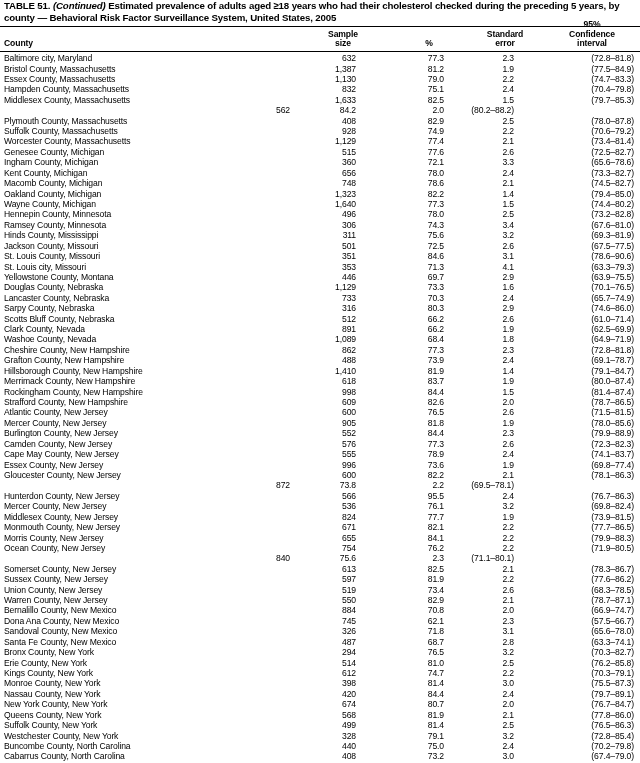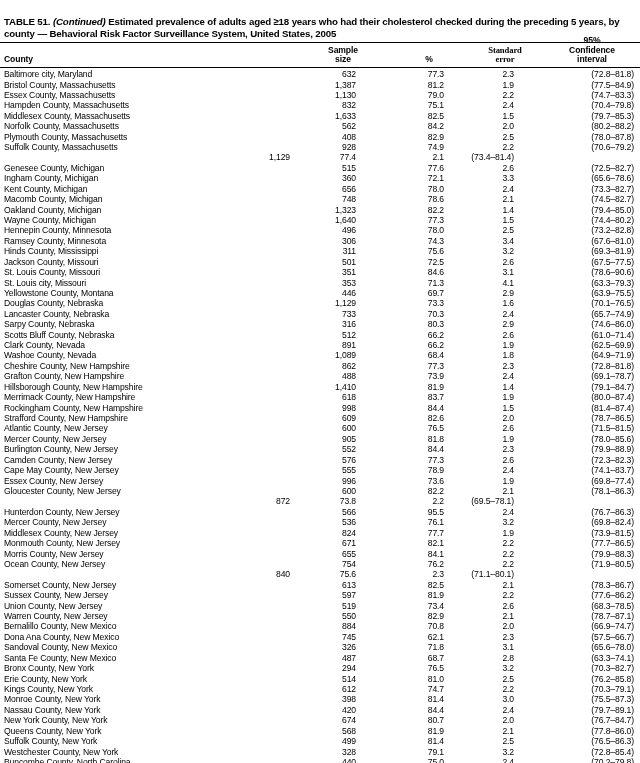--- a/index.html
+++ b/index.html
@@ -6,39 +6,39 @@
   body{
     width:640px;height:763px;overflow:hidden;
     background:#ffffff;color:#000000;
     font-family:"Liberation Sans","DejaVu Sans",sans-serif;
     -webkit-font-smoothing:antialiased;
   }
   .page{width:640px;height:763px;position:relative;}
   .title{
     font-size:9.7px;line-height:11.8px;font-weight:bold;
     letter-spacing:-0.15px;
-    padding:16px 4px 2px 4px;
+    padding:0 4px 2px 4px;
   }
   .title .continued{font-style:italic;}
   .rule{border:0;border-top:1.4px solid #000;margin:0;}
   .thead{
     position:relative;height:24px;
     border-bottom:1.4px solid #000;
   }
   .h{
     position:absolute;bottom:2px;
     font-weight:bold;font-size:8.6px;line-height:9.4px;
     letter-spacing:-0.1px;
     white-space:pre-line;text-align:center;
     transform:translateX(-50%);
   }
   .h-county{left:4px;transform:none;text-align:left;}
   .h-sample{left:343px;}
   .h-pct{left:429px;}
-  .h-se{left:505px;font-family:Liberation Serif, serif;}
+  .h-se{left:505px;}
   .h-ci{left:592px;text-align:center;}
   .tbody{padding-top:1.5px;}
   .row{
     display:grid;
     grid-template-columns:1fr 66px 88px 70px 120px;
     padding-right:6px;
     height:10.43px;
     font-size:8.6px;line-height:10.43px;
     letter-spacing:-0.12px;
     white-space:nowrap;
@@ -101,41 +101,41 @@
         <div class="cell num">(70.4–79.8)</div>
       </div>
       <div class="row">
         <div class="cell county">Middlesex County, Massachusetts</div>
         <div class="cell num">1,633</div>
         <div class="cell num">82.5</div>
         <div class="cell num">1.5</div>
         <div class="cell num">(79.7–85.3)</div>
       </div>
       <div class="row">
-        <div class="cell county">Norfolk County, Massachusetts</div>
         <div class="cell num">562</div>
         <div class="cell num">84.2</div>
         <div class="cell num">2.0</div>
         <div class="cell num">(80.2–88.2)</div>
       </div>
       <div class="row">
         <div class="cell county">Plymouth County, Massachusetts</div>
         <div class="cell num">408</div>
         <div class="cell num">82.9</div>
         <div class="cell num">2.5</div>
         <div class="cell num">(78.0–87.8)</div>
       </div>
       <div class="row">
         <div class="cell county">Suffolk County, Massachusetts</div>
         <div class="cell num">928</div>
         <div class="cell num">74.9</div>
         <div class="cell num">2.2</div>
         <div class="cell num">(70.6–79.2)</div>
       </div>
       <div class="row">
+        <div class="cell county">Worcester County, Massachusetts</div>
         <div class="cell num">1,129</div>
         <div class="cell num">77.4</div>
         <div class="cell num">2.1</div>
         <div class="cell num">(73.4–81.4)</div>
       </div>
       <div class="row">
         <div class="cell county">Genesee County, Michigan</div>
         <div class="cell num">515</div>
         <div class="cell num">77.6</div>
         <div class="cell num">2.6</div>

